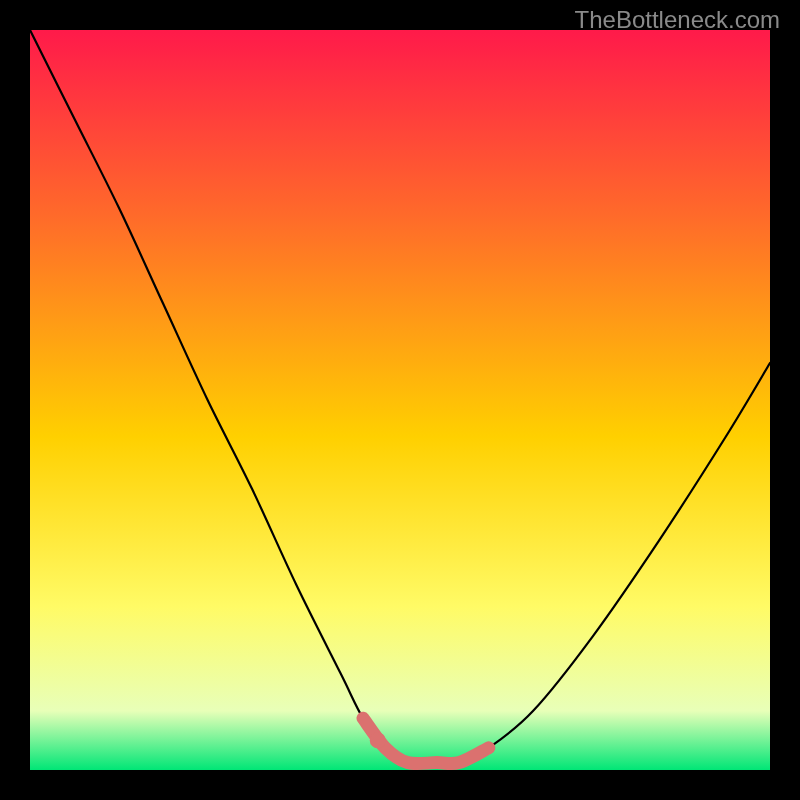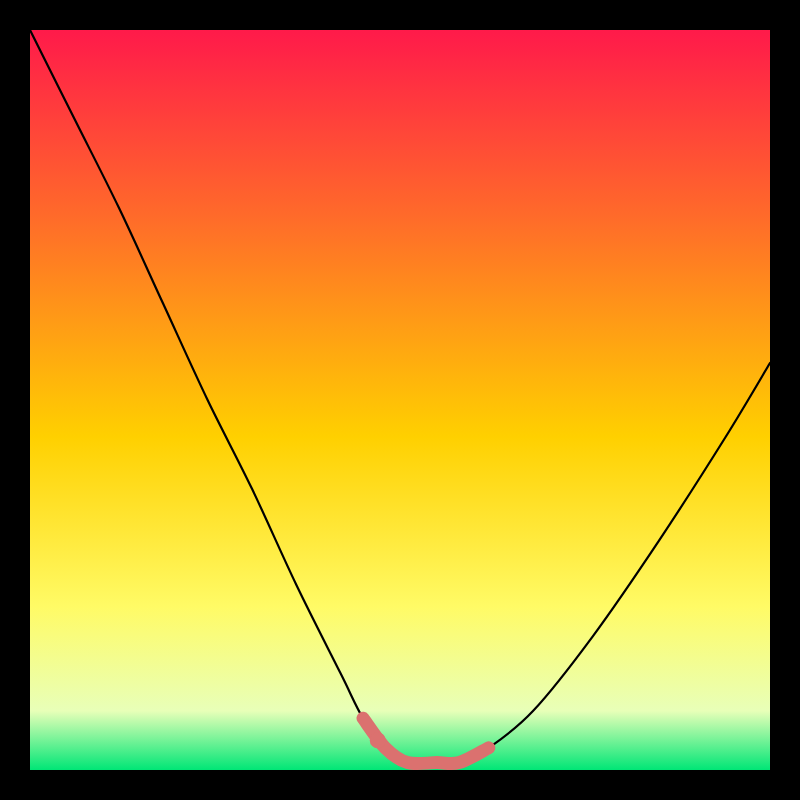--- a/index.html
+++ b/index.html
@@ -58,13 +58,14 @@
     </defs>
     <rect x="0" y="0" width="740" height="740" fill="url(#bg-grad)"></rect>
   </svg>
 
   <svg class="overlay" viewBox="0 0 800 800">
     <path id="curve-path" fill="none" stroke="#000000" stroke-width="2.2" stroke-linecap="round" stroke-linejoin="round" d="M 30 30 C 37.4 44.8, 59.60000000000001 89.2, 74.4 118.8 C 89.2 148.4, 104 176.76666666666665, 118.8 207.6 C 133.6 238.43333333333334, 148.39999999999998 271.73333333333335, 163.2 303.8 C 178 335.8666666666667, 192.79999999999998 369.1666666666667, 207.6 400 C 222.4 430.8333333333333, 237.2 457.9666666666667, 252 488.8 C 266.8 519.6333333333333, 281.59999999999997 554.1666666666666, 296.4 585 C 311.2 615.8333333333334, 329.7 651.5999999999999, 340.8 673.8 C 351.90000000000003 696, 355.6 705.8666666666666, 363 718.1999999999999 C 370.4 730.5333333333333, 377.79999999999995 740.4, 385.2 747.8 C 392.6 755.1999999999999, 398.7666666666667 760.1333333333333, 407.40000000000003 762.6 C 416.03333333333336 765.0666666666667, 428.36666666666673 762.6, 437.00000000000006 762.6 C 445.6333333333334 762.6, 450.56666666666666 765.0666666666667, 459.2 762.6 C 467.8333333333333 760.1333333333333, 476.4666666666667 756.4333333333333, 488.8 747.8 C 501.1333333333333 739.1666666666666, 515.9333333333334 729.3000000000001, 533.2 710.8000000000001 C 550.4666666666667 692.3000000000001, 571.4333333333333 665.1666666666667, 592.4 636.8000000000001 C 613.3666666666667 608.4333333333334, 636.8 573.8999999999999, 659 540.5999999999999 C 681.2 507.2999999999999, 707.0999999999999 466.6, 725.5999999999999 437.00000000000006 C 744.0999999999999 407.4000000000001, 762.6 375.3333333333333, 770 362.99999999999994"></path>
     <path id="accent-path" fill="none" stroke="#db716f" stroke-width="13" stroke-linecap="round" stroke-linejoin="round" d="M 363 718.1999999999999 C 366.7 723.1333333333332, 377.79999999999995 740.4, 385.2 747.8 C 392.6 755.1999999999999, 398.7666666666667 760.1333333333333, 407.40000000000003 762.6 C 416.03333333333336 765.0666666666667, 428.36666666666673 762.6, 437.00000000000006 762.6 C 445.6333333333334 762.6, 450.56666666666666 765.0666666666667, 459.2 762.6 C 467.8333333333333 760.1333333333333, 483.8666666666667 750.2666666666667, 488.8 747.8"></path>
     <circle id="accent-dot" r="8" fill="#db716f" cx="377.79999999999995" cy="740.4"></circle>
   </svg>
 
+  <div class="watermark">TheBottleneck.com</div>
 </div>
 
 </body></html>

